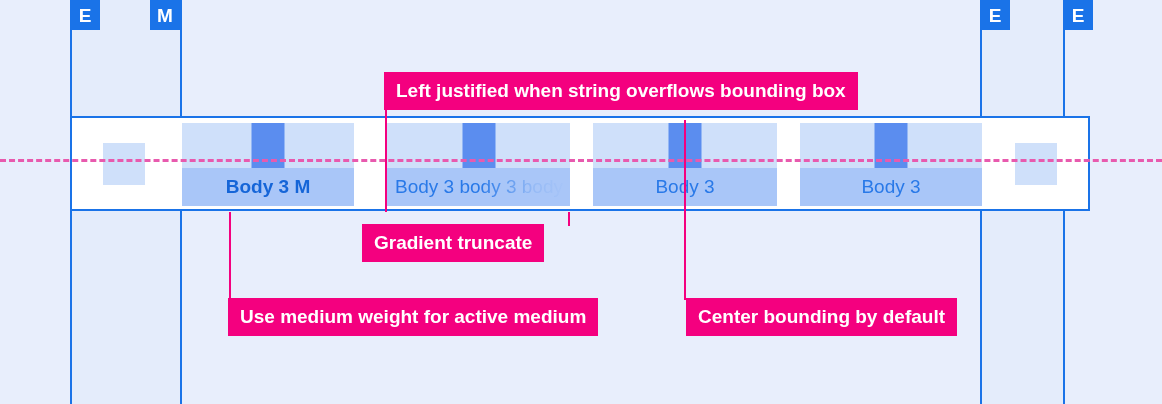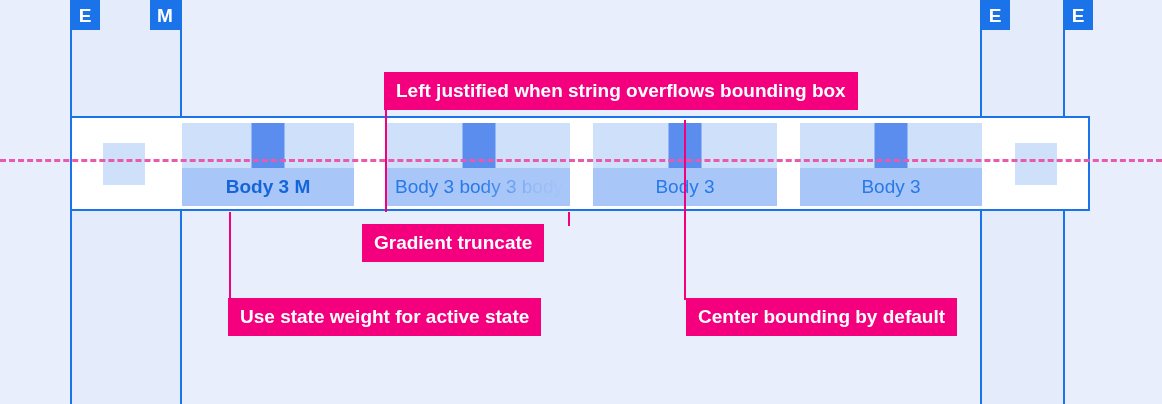--- a/index.html
+++ b/index.html
@@ -203,17 +203,17 @@
   <div class="leader" style="left:568px; top:212px; height:14px;"></div>
 
   <div class="leader" style="left:229px; top:212px; height:88px;"></div>
 
   <div class="leader" style="left:684px; top:120px; height:180px;"></div>
 
   <div class="callout" style="left:384px; top:72px;">Left justified when string overflows bounding box</div>
 
   <div class="callout" style="left:362px; top:224px;">Gradient truncate</div>
 
-  <div class="callout" style="left:228px; top:298px;">Use state weight for active state</div>
+  <div class="callout" style="left:228px; top:298px;">Use medium weight for active medium</div>
 
   <div class="callout" style="left:686px; top:298px;">Center bounding by default</div>
 
 </div>
 
 </body></html>

